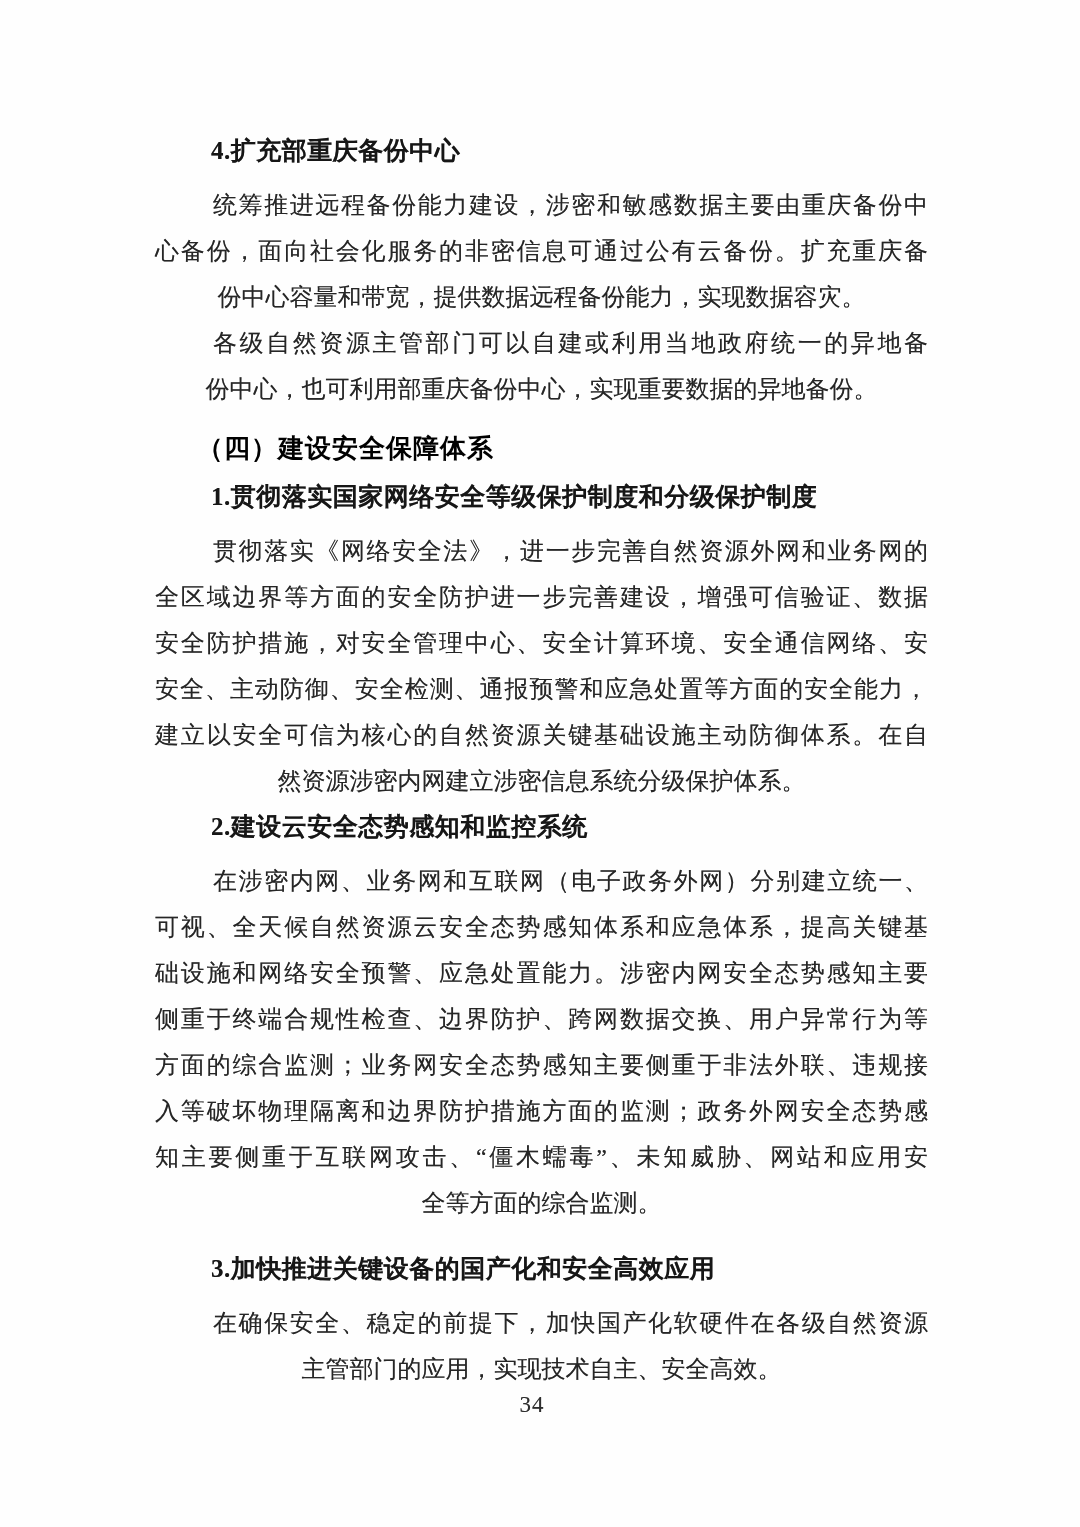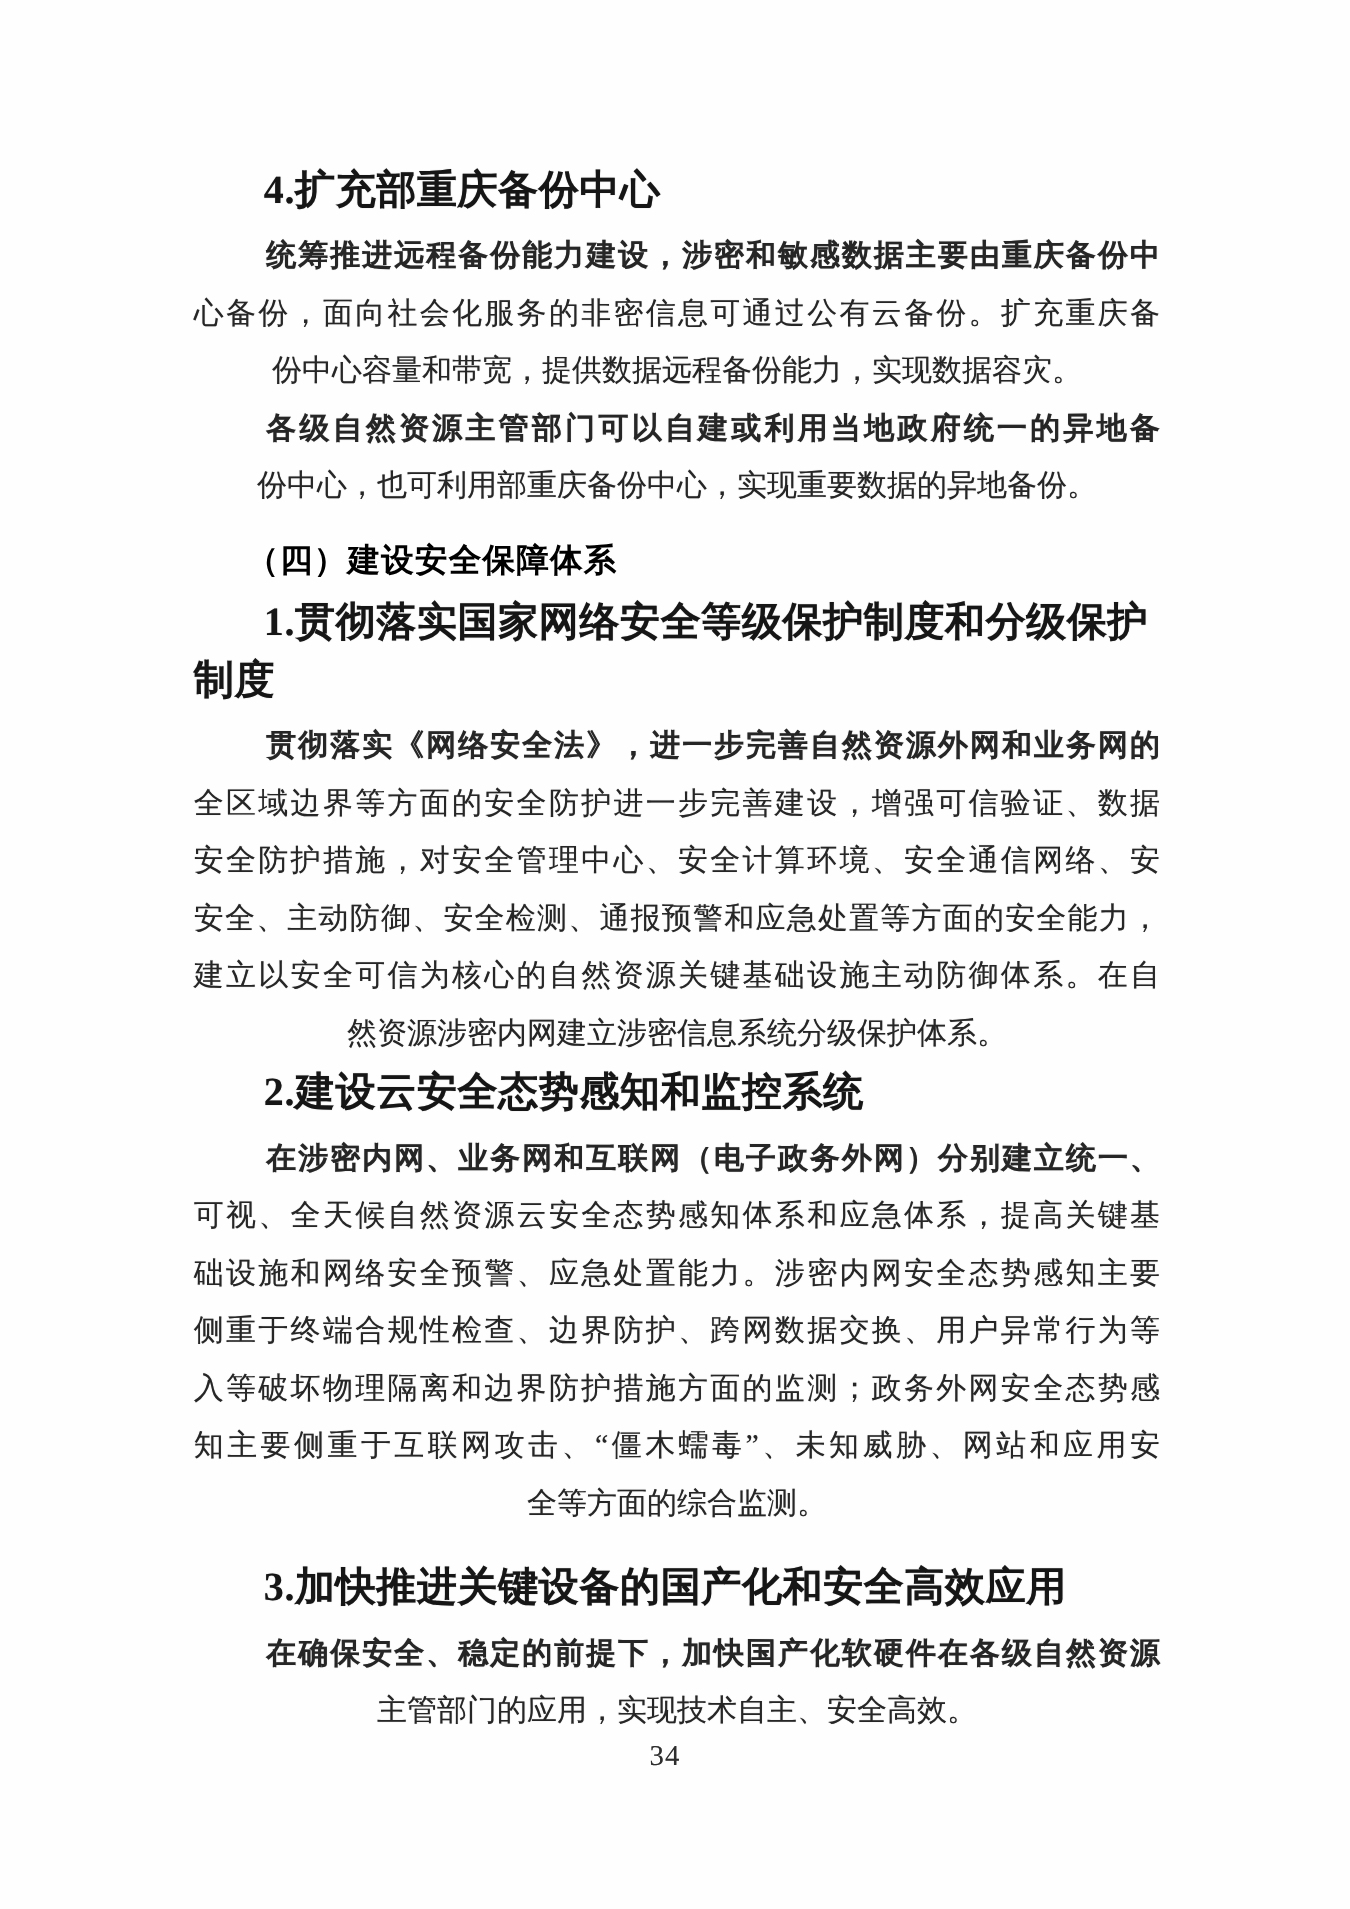--- a/index.html
+++ b/index.html
@@ -30,27 +30,26 @@
   }
   .line.first,
   .line.fill {
     text-align: justify;
     text-align-last: justify;
     -moz-text-align-last: justify;
     text-justify: inter-character;
   }
   .line.first {
     text-indent: 58px;
-    font-weight: bold;
   }
   .line.end {
     text-align: center;
   }
   .h3 {
-    font-size: 32px;
+    font-size: 25px;
     line-height: 46px;
     font-weight: 700;
     color: #161616;
     text-indent: 56px;
     margin-bottom: 8px;
     letter-spacing: 0.5px;
     text-shadow: 0 0 0.6px rgba(20,20,20,0.5);
   }
   .h3.sp {
     margin-top: 20px;
@@ -97,20 +96,21 @@
       <div class="line fill">全区域边界等方面的安全防护进一步完善建设，增强可信验证、数据</div>
       <div class="line fill">安全防护措施，对安全管理中心、安全计算环境、安全通信网络、安</div>
       <div class="line fill">安全、主动防御、安全检测、通报预警和应急处置等方面的安全能力，</div>
       <div class="line fill">建立以安全可信为核心的自然资源关键基础设施主动防御体系。在自</div>
       <div class="line end">然资源涉密内网建立涉密信息系统分级保护体系。</div>
       <div class="h3">2.建设云安全态势感知和监控系统</div>
       <div class="line first">在涉密内网、业务网和互联网（电子政务外网）分别建立统一、</div>
       <div class="line fill">可视、全天候自然资源云安全态势感知体系和应急体系，提高关键基</div>
       <div class="line fill">础设施和网络安全预警、应急处置能力。涉密内网安全态势感知主要</div>
       <div class="line fill">侧重于终端合规性检查、边界防护、跨网数据交换、用户异常行为等</div>
+      <div class="line fill">方面的综合监测；业务网安全态势感知主要侧重于非法外联、违规接</div>
       <div class="line fill">入等破坏物理隔离和边界防护措施方面的监测；政务外网安全态势感</div>
       <div class="line fill">知主要侧重于互联网攻击、“僵木蠕毒”、未知威胁、网站和应用安</div>
       <div class="line end">全等方面的综合监测。</div>
       <div class="h3 sp">3.加快推进关键设备的国产化和安全高效应用</div>
       <div class="line first">在确保安全、稳定的前提下，加快国产化软硬件在各级自然资源</div>
       <div class="line end">主管部门的应用，实现技术自主、安全高效。</div>
     </main>
   <div class="footer">
     <span class="page-number">34</span>
   </div>

